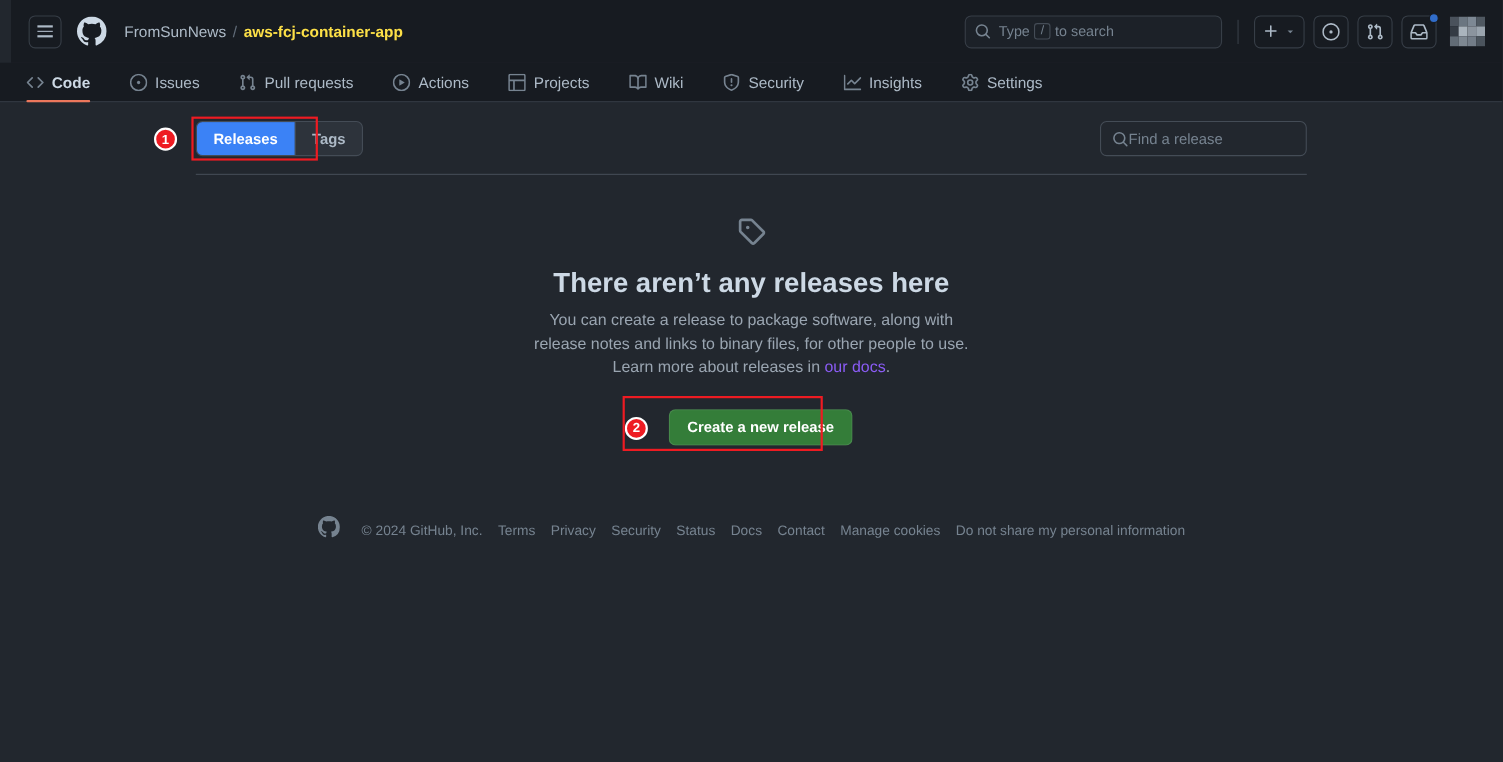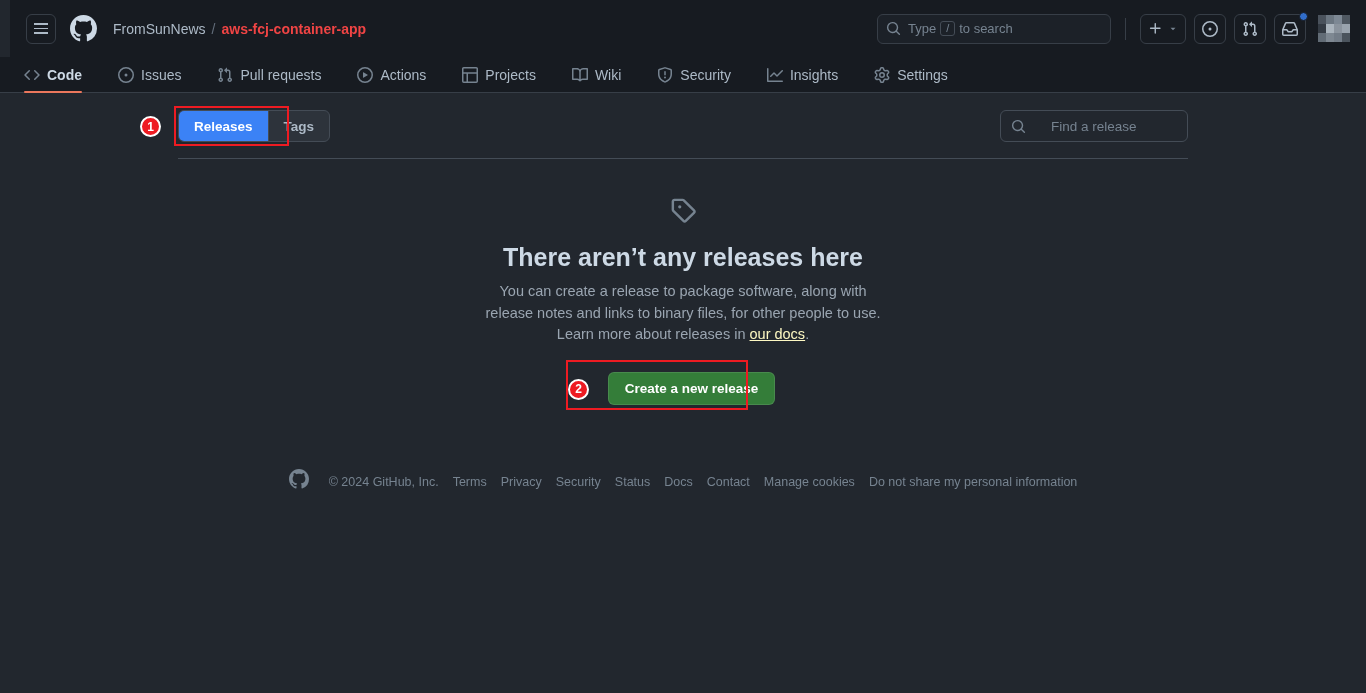--- a/index.html
+++ b/index.html
@@ -34,21 +34,21 @@
   .hamburger-btn span { display: block; width: 14px; height: 1.5px; background: #adbac7; }
   .gh-logo { margin-left: 14px; display: flex; align-items: center; }
   .breadcrumb {
     margin-left: 16px;
     font-size: 14px;
     display: flex; align-items: center; gap: 6px;
     white-space: nowrap;
   }
   .breadcrumb .owner { color: #adbac7; text-decoration: none; }
   .breadcrumb .sep { color: #636e7b; }
-  .breadcrumb .repo { color: #ef4444; font-weight: bold; text-decoration: none; }
+  .breadcrumb .repo { color: #fde047; font-weight: bold; text-decoration: none; }
 
   .header-right {
     margin-left: auto;
     display: flex; align-items: center; gap: 8px;
   }
   .search-box {
     width: 234px; height: 30px;
     border: 1px solid #373e47;
     border-radius: 6px;
     display: flex; align-items: center;
@@ -143,21 +143,21 @@
     font-family: "Liberation Sans", sans-serif;
   }
   .seg-btn.selected { background: #3b82f6; color: #ffffff; }
   .seg-sep { width: 1px; background: #444c56; }
 
   .find-release {
     margin-left: auto;
     width: 188px; height: 32px;
     border: 1px solid #444c56; border-radius: 6px;
     background: #22272e;
-    display: flex; align-items: center; gap: 25px;
+    display: flex; align-items: center; gap: 0;
     padding: 0 10px;
     cursor: text;
   }
   .find-release .ph { font-size: 13.5px; color: #768390; }
 
   .divider {
     height: 1px; background: #444c56;
     margin-top: 16px;
   }
 
@@ -169,21 +169,21 @@
   .blankslate .tag-icon { display: block; margin: 0 auto 20px; }
   .blankslate h3 {
     font-size: 25px; font-weight: bold; color: #cdd9e5;
     margin-bottom: 9px;
   }
   .blankslate p {
     font-size: 14.5px; color: #9aa5b1;
     line-height: 21.5px;
     width: 418px; margin: 0 auto;
   }
-  .blankslate p a { color: #fef9c3; text-decoration: underline; }
+  .blankslate p a { color: #8b5cf6; }
   .create-wrap {
     margin-top: 26px;
     display: flex; align-items: center; justify-content: center;
     position: relative;
   }
   .btn-primary {
     background: #347d39;
     color: #ffffff;
     border: 1px solid rgba(255,255,255,0.10);
     border-radius: 6px;

